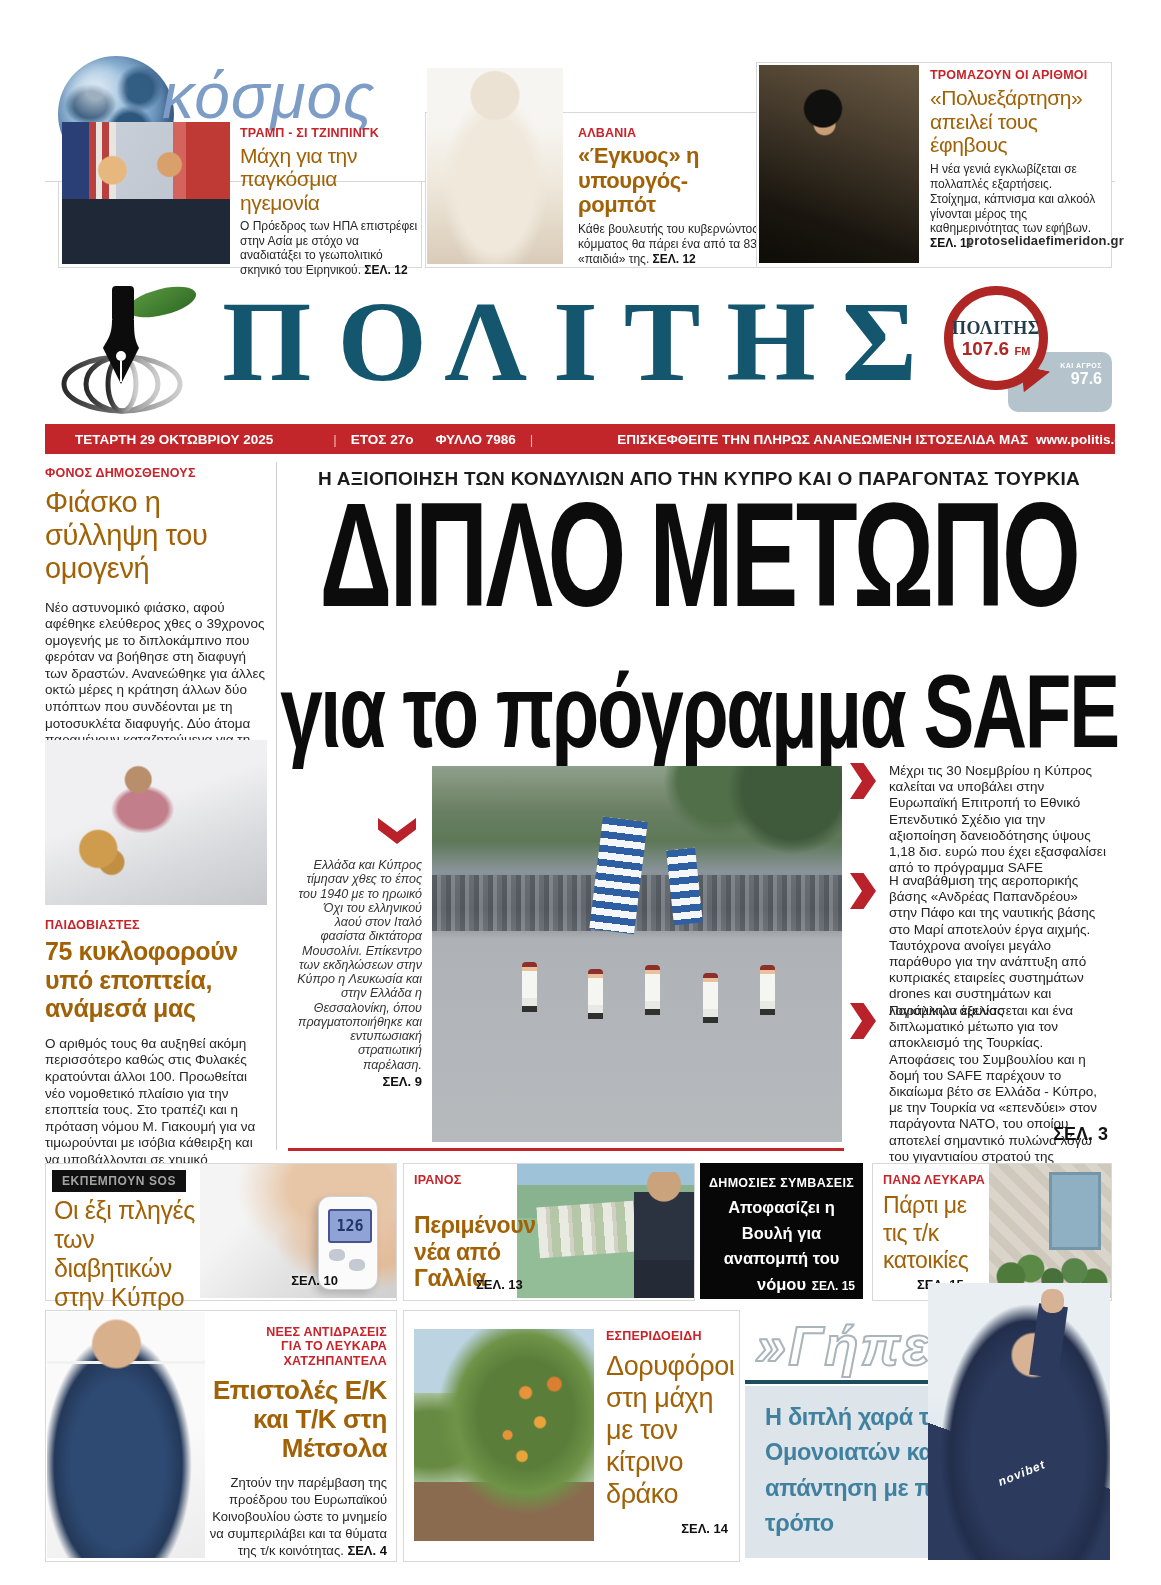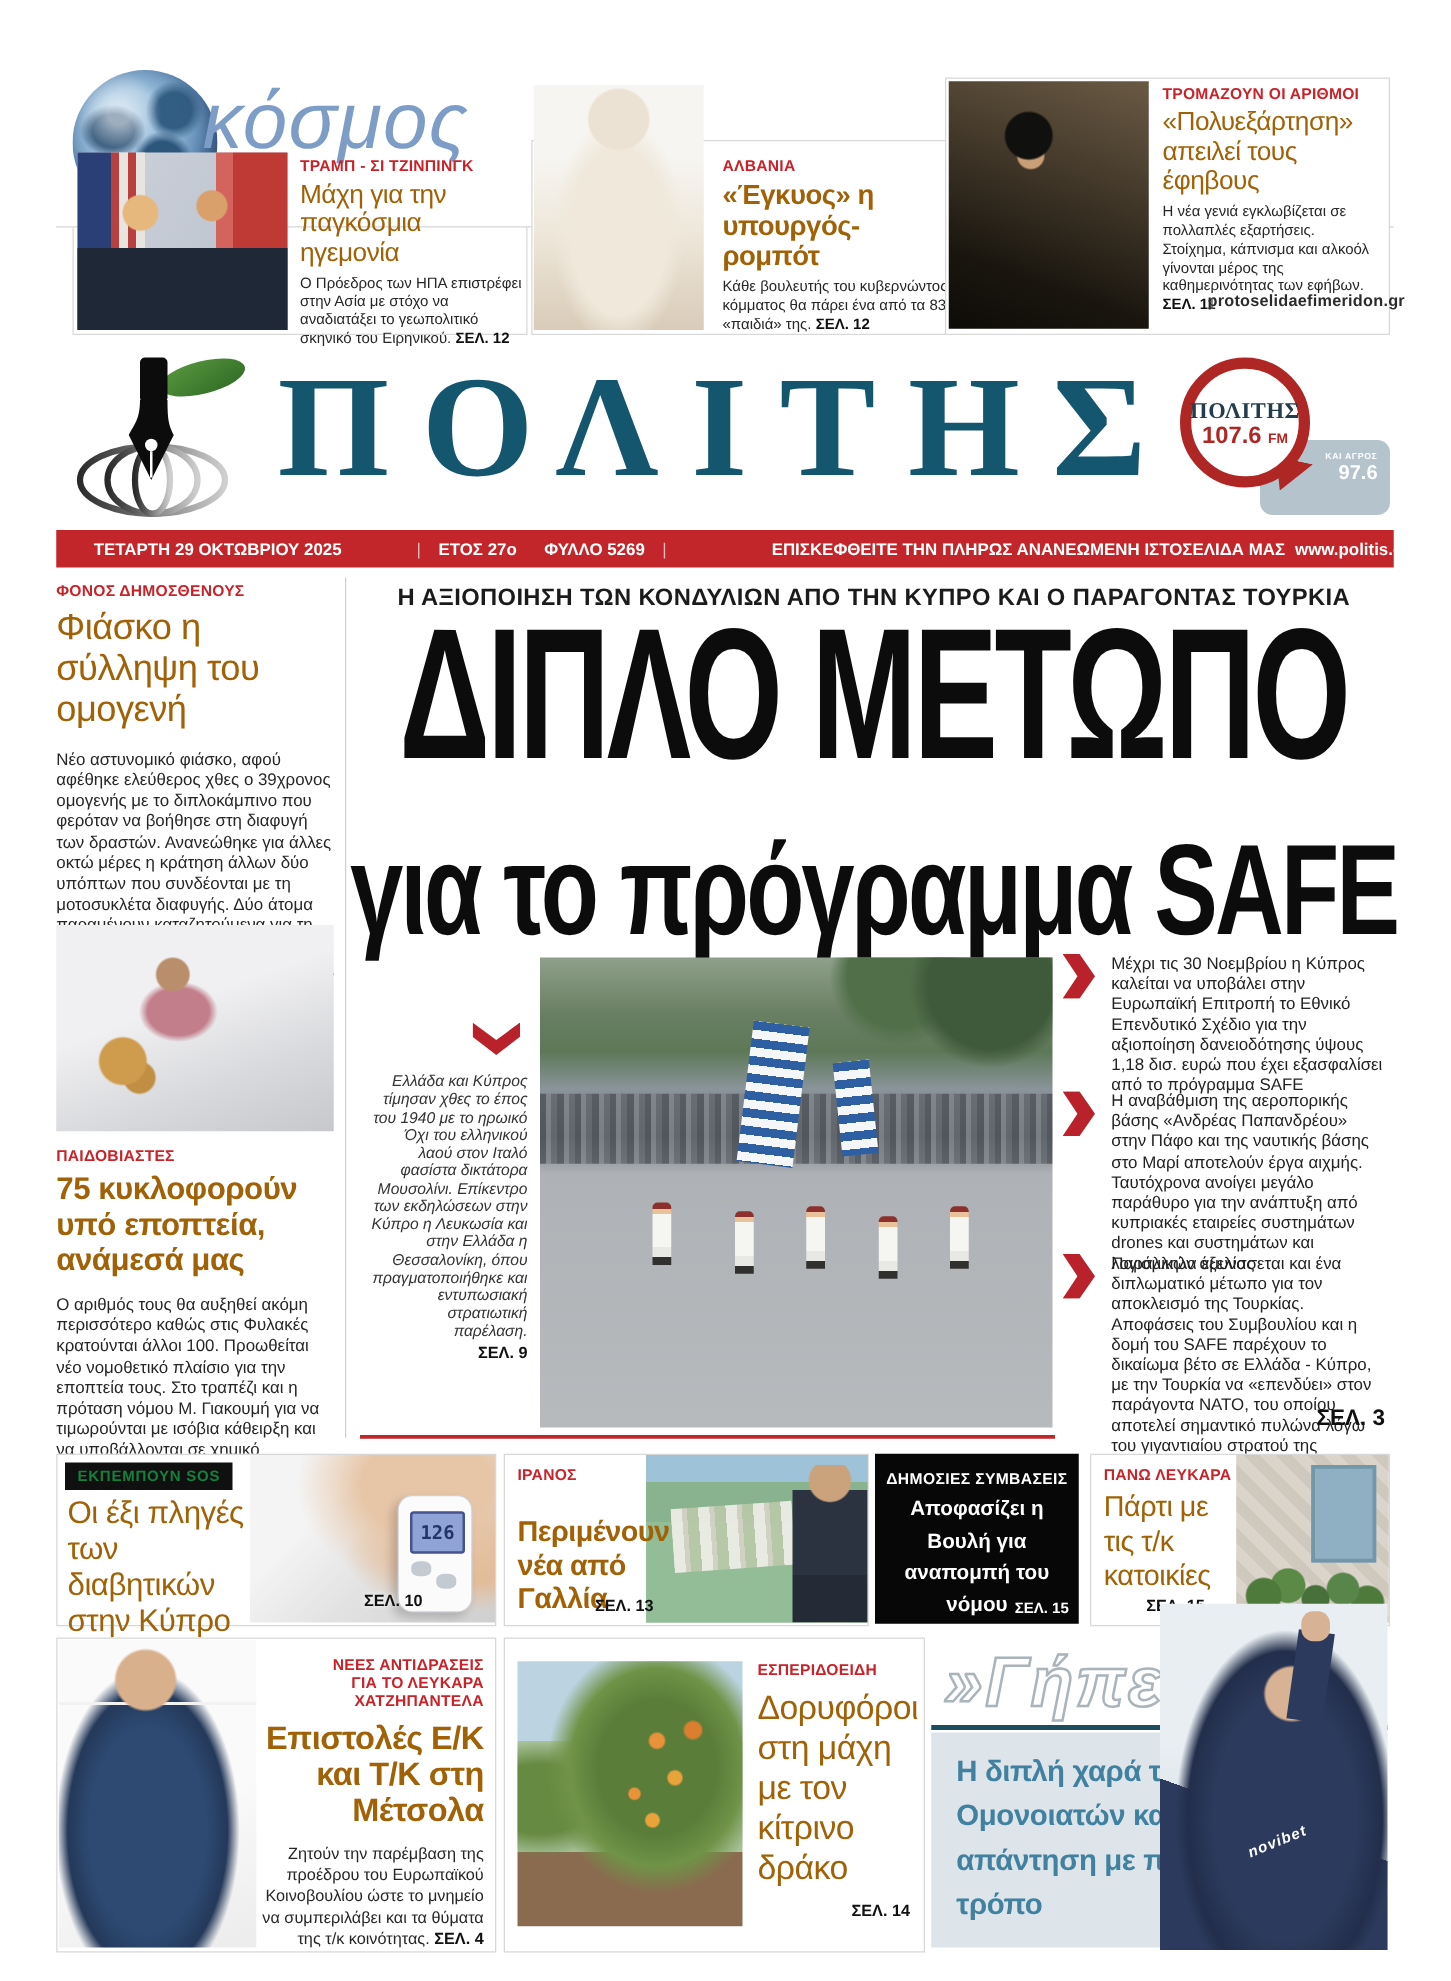--- a/index.html
+++ b/index.html
@@ -137,21 +137,21 @@
   .chev-right{width:26px;height:36px;background:#b9212b;flex:0 0 26px;
       clip-path:polygon(0 0,52% 0,100% 50%,52% 100%,0 100%,46% 50%);}
   .chev-down{width:38px;height:26px;background:#b9212b;
       clip-path:polygon(0 0,50% 54%,100% 0,100% 44%,50% 100%,0 44%);}
   .bullet{display:flex;gap:13px;}
   .bullet .bt{font-size:13.5px;line-height:1.2;color:#222;}
   .caption{font-size:12.5px;font-style:italic;line-height:1.14;color:#333;}
 
   .redrule{background:#c2262a;}
 
-  .blackbar{background:#101010;color:#15803d;font-weight:700;font-size:12px;letter-spacing:.6px;padding:4px 10px;display:inline-block;}
+  .blackbar{background:#101010;color:#a3a3a3;font-weight:700;font-size:12px;letter-spacing:.6px;padding:4px 10px;display:inline-block;}
   .blackbox{background:#070707;color:#fff;}
   .blackbox .bk{font-size:12.5px;font-weight:700;letter-spacing:.3px;}
   .blackbox .bh{font-size:16.5px;font-weight:700;line-height:1.55;}
   .pg-w{color:#fff;font-weight:700;font-size:12px;}
 
   
   .gipedo{font-size:56px;font-weight:700;font-style:italic;color:#fff;letter-spacing:2px;white-space:nowrap;
       -webkit-text-stroke:2px #a9b4bb;text-shadow:0 0 1px #a9b4bb;}
   .sportsbox{background:#dde4ea;}
   .sportsbox .sh{color:#4181a0;font-weight:700;font-size:23.5px;line-height:1.5;letter-spacing:-0.3px;}
@@ -230,21 +230,21 @@
     <div class="tail"></div>
     <div class="ring"></div>
     <div class="rname">ΠΟΛΙΤΗΣ</div>
     <div class="rfreq"><span>107.6</span> <small>FM</small></div>
   </div>
 
   <div class="abs datebar" style="left:45px;top:424px;width:1070px;height:30px;">
     <span style="margin-left:30px;">ΤΕΤΑΡΤΗ 29 ΟΚΤΩΒΡΙΟΥ 2025</span>
     <span class="sep" style="margin-left:46px;">|</span>
     <span>ΕΤΟΣ 27ο</span>
-    <span style="margin-left:22px;">ΦΥΛΛΟ 5269</span>
+    <span style="margin-left:22px;">ΦΥΛΛΟ 7986</span>
     <span class="sep">|</span>
     <span style="margin-left:70px;">ΕΠΙΣΚΕΦΘΕΙΤΕ ΤΗΝ ΠΛΗΡΩΣ ΑΝΑΝΕΩΜΕΝΗ ΙΣΤΟΣΕΛΙΔΑ ΜΑΣ</span>
     <span style="margin-left:8px;">www.politis.com.cy</span>
 
   </div>
 
   <div class="abs" style="left:45px;top:466px;width:222px;">
     <div class="kicker">ΦΟΝΟΣ ΔΗΜΟΣΘΕΝΟΥΣ</div>
     <div class="hl hl-light" style="font-size:29px;line-height:1.14;margin-top:6px;">Φιάσκο η σύλληψη του ομογενή</div>
     <p class="bd" style="margin:14px 0 0;line-height:1.23;">Νέο αστυνομικό φιάσκο, αφού αφέθηκε ελεύθερος χθες ο 39χρονος ομογενής με το διπλοκάμπινο που φερόταν να βοήθησε στη διαφυγή των δραστών. Ανανεώθηκε για άλλες οκτώ μέρες η κράτηση άλλων δύο υπόπτων που συνδέονται με τη μοτοσυκλέτα διαφυγής. Δύο άτομα παραμένουν καταζητούμενα για τη στυγερή δολοφονία.</p>

